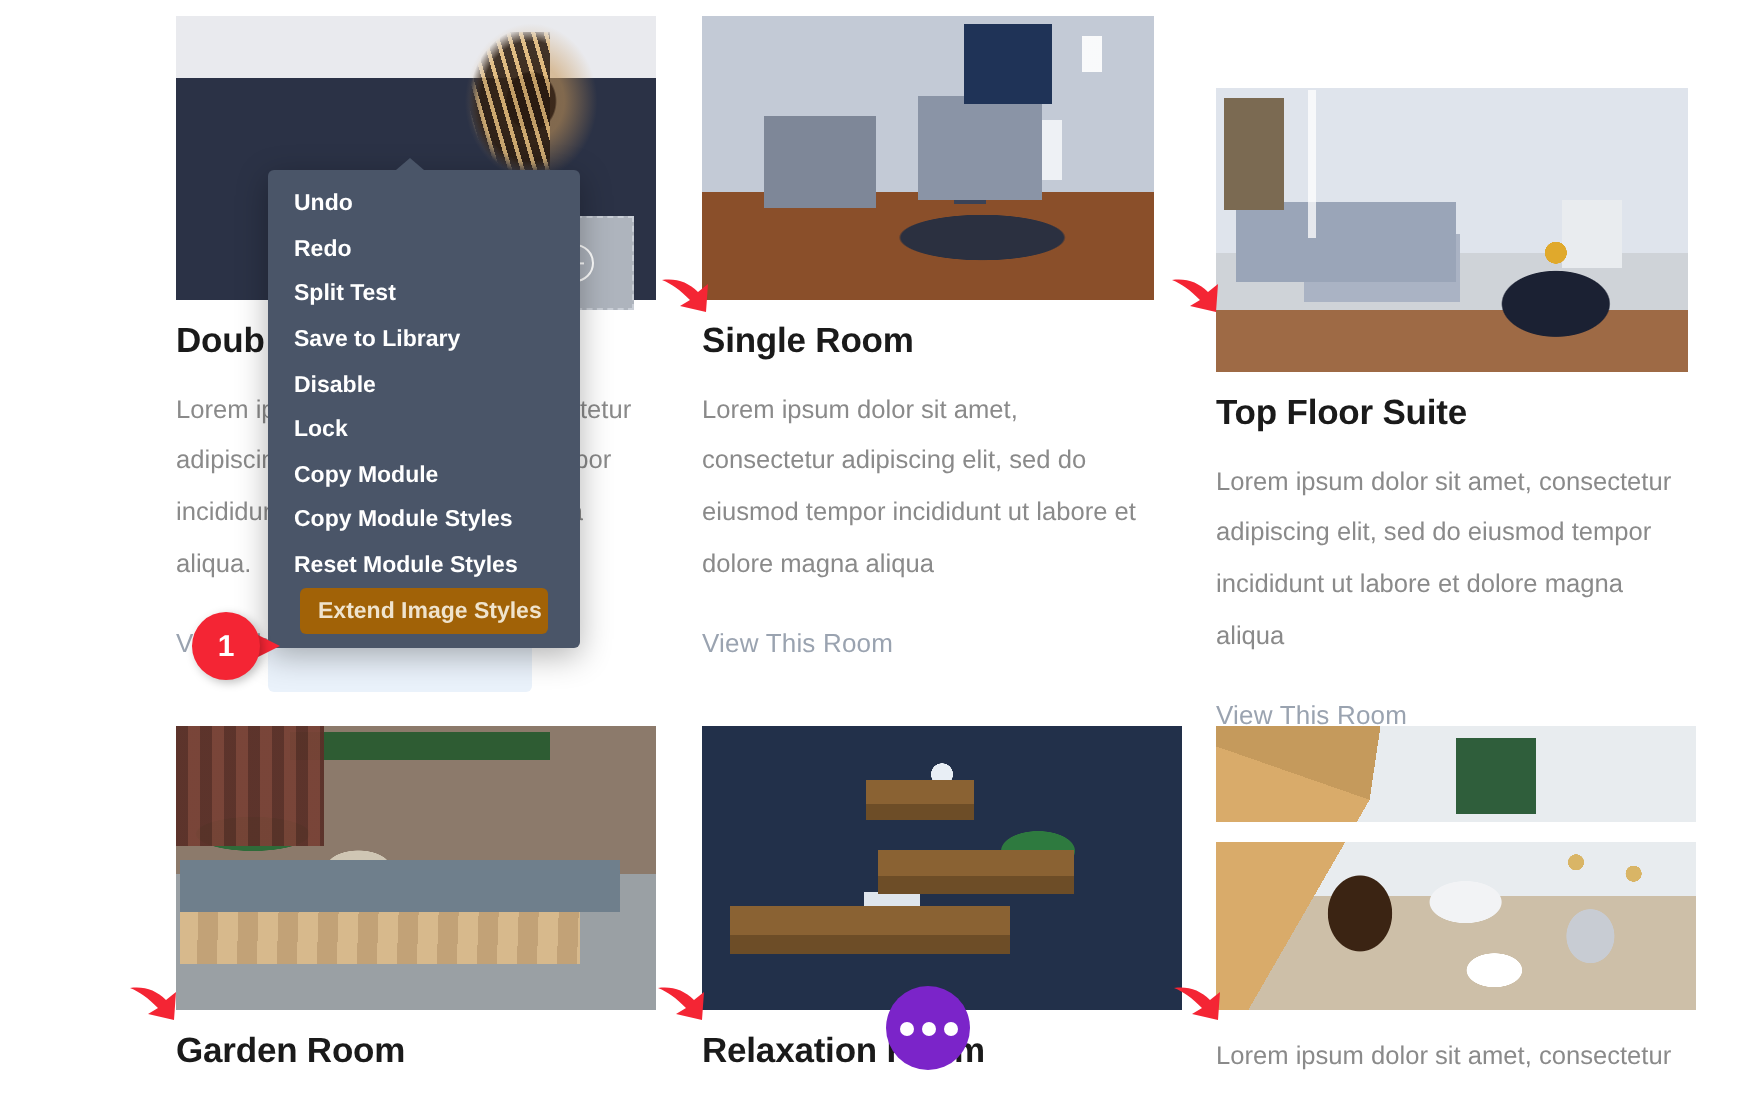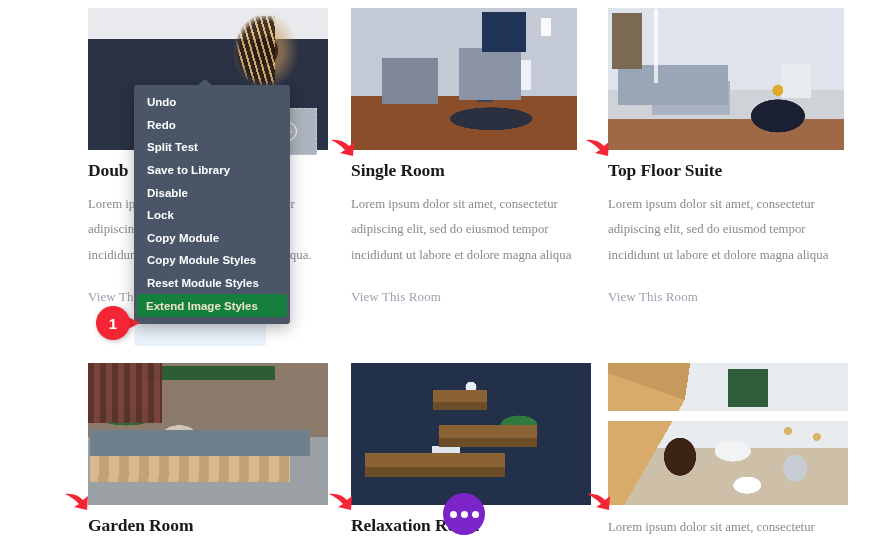--- a/index.html
+++ b/index.html
@@ -5,28 +5,28 @@
   * { box-sizing: border-box; margin: 0; padding: 0; }
   html, body {
     width: 880px; height: 550px;
     background: #ffffff;
     font-family: "Liberation Sans", sans-serif;
     overflow: hidden;
   }
   #stage { position: relative; width: 880px; height: 550px; background: #fff; overflow: hidden; }
 
   
-  .grid { position: absolute; left: 0; top: 0; width: 732px; height: 550px; font-family: Liberation Serif, serif; }
+  .grid { position: absolute; left: 0; top: 0; width: 732px; height: 550px; }
   .card { position: absolute; width: 240px; }
   .card.c1 { left: 88px; }
   .card.c2 { left: 351px; }
   .card.c3 { left: 608px; }
   .row1 { top: 8px; }
   .row2 { top: 363px; }
-  .card.c3.r1 { width: 236px; }
+  .card.c3.r1 { width: 236px; margin-top: 36px; }
   .card.c2.r1 { width: 226px; }
 
   .thumb { width: 100%; height: 142px; overflow: hidden; position: relative; display:block; }
   .thumb .ph { position:absolute; inset:0; }
 
   .card-title {
     font-size: 17.5px; font-weight: 700; color: #1a1a1a;
     letter-spacing: -0.1px; margin-top: 10px; line-height: 1.25;
     white-space: nowrap;
   }
@@ -160,21 +160,21 @@
   .ctx-menu .notch {
     position:absolute; top:-6px; left:64px; width:0; height:0;
     border-left:7px solid transparent; border-right:7px solid transparent;
     border-bottom:6px solid #4a5568;
   }
   .ctx-item {
     font-size: 11.5px; font-weight: 700; color: #ffffff;
     padding: 4.3px 10px 4.3px 13px; line-height: 14px; white-space: nowrap;
   }
   .ctx-item.active {
-    background: #15803d; color: #efe3cd; margin: 0 3px; border-radius: 3px;
+    background: #a16207; color: #efe3cd; margin: 0 16px; border-radius: 3px;
     padding-left: 9px;
   }
 
   
   .step-badge {
     position:absolute; left:96px; top:306px; width:46px; height:34px;
   }
   .step-badge .pin {
     position:absolute; inset:0;
     background:#f42534;

